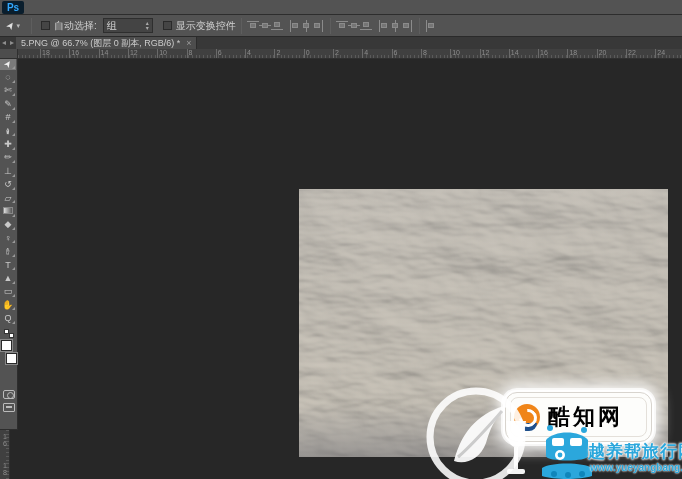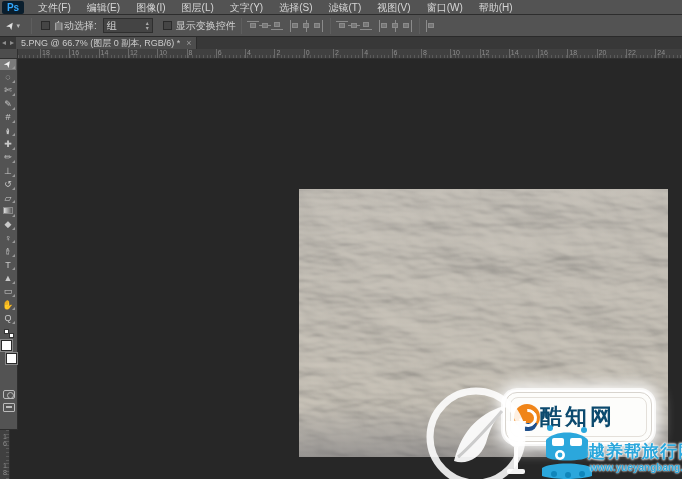--- a/index.html
+++ b/index.html
@@ -85,46 +85,34 @@
   .wm-kuzhi { position:absolute; left:505px; top:333px; width:147px; height:50px; z-index:9;
     background:#fdfdfb; border-radius:12px;
     box-shadow:0 0 0 2px #fff, 0 0 0 4px rgba(255,255,255,.75), 0 0 14px 8px rgba(255,255,255,.85);
     border:1px solid #d8d4ce; display:flex; align-items:center; padding:0 8px; }
   .wm-kuzhi .inner { position:absolute; inset:4px; border:1px solid #e4e0da; border-radius:8px; }
   .kz-logo { width:26px; height:26px; border-radius:50%; background:#f08519; position:relative; flex:0 0 auto; }
   .kz-logo::after { content:""; position:absolute; left:5px; top:5px; width:12px; height:12px;
     border:3px solid #fff; border-left-color:transparent; border-radius:50%; transform:rotate(40deg); }
   .kz-logo::before { content:""; position:absolute; left:3px; bottom:-1px; width:20px; height:8px;
     background:#1f4f8b; border-radius:0 0 12px 12px; }
-  .kz-text { color:#0c4a6e; font-size:22px; font-weight:bold; letter-spacing:3px; white-space:nowrap; }
+  .kz-text { color:#000000; font-size:22px; font-weight:bold; letter-spacing:3px; margin-left:8px; white-space:nowrap; }
   .wm-goblet { position:absolute; left:503px; top:360px; width:26px; height:60px; z-index:11; }
   .wm-blue { position:absolute; left:540px; top:363px; width:142px; height:116px; z-index:12; }
   .blue-title { position:absolute; left:48px; top:18px; color:#2ba7dc; font-size:17px; font-weight:bold;
     white-space:nowrap; letter-spacing:1px;
     text-shadow:0 0 2px #fff, 0 0 2px #fff, 0 0 3px #fff; }
   .blue-url { position:absolute; left:50px; top:40px; color:#2ba7dc; font-size:10px; font-weight:bold;
     white-space:nowrap; text-shadow:0 0 2px #fff, 0 0 2px #fff; }
 </style>
 </head>
 <body>
 
 <div class="menu-bar">
   <div class="ps-logo">Ps</div>
-  <div id="menu-items" style="display:flex;">
-      <span class="menu-item">文件(F)</span>
-      <span class="menu-item">编辑(E)</span>
-      <span class="menu-item">图像(I)</span>
-      <span class="menu-item">图层(L)</span>
-      <span class="menu-item">文字(Y)</span>
-      <span class="menu-item">选择(S)</span>
-      <span class="menu-item">滤镜(T)</span>
-      <span class="menu-item">视图(V)</span>
-      <span class="menu-item">窗口(W)</span>
-      <span class="menu-item">帮助(H)</span>
-    </div>
 </div>
 
 <div class="options-bar">
   <span class="opt-tool">➤</span>
   <span class="opt-drop">▾</span>
   <span class="v-sep"></span>
   <span class="checkbox"></span>
   <span class="opt-label">自动选择:</span>
   <span class="opt-select">
     <span class="val">组</span>

